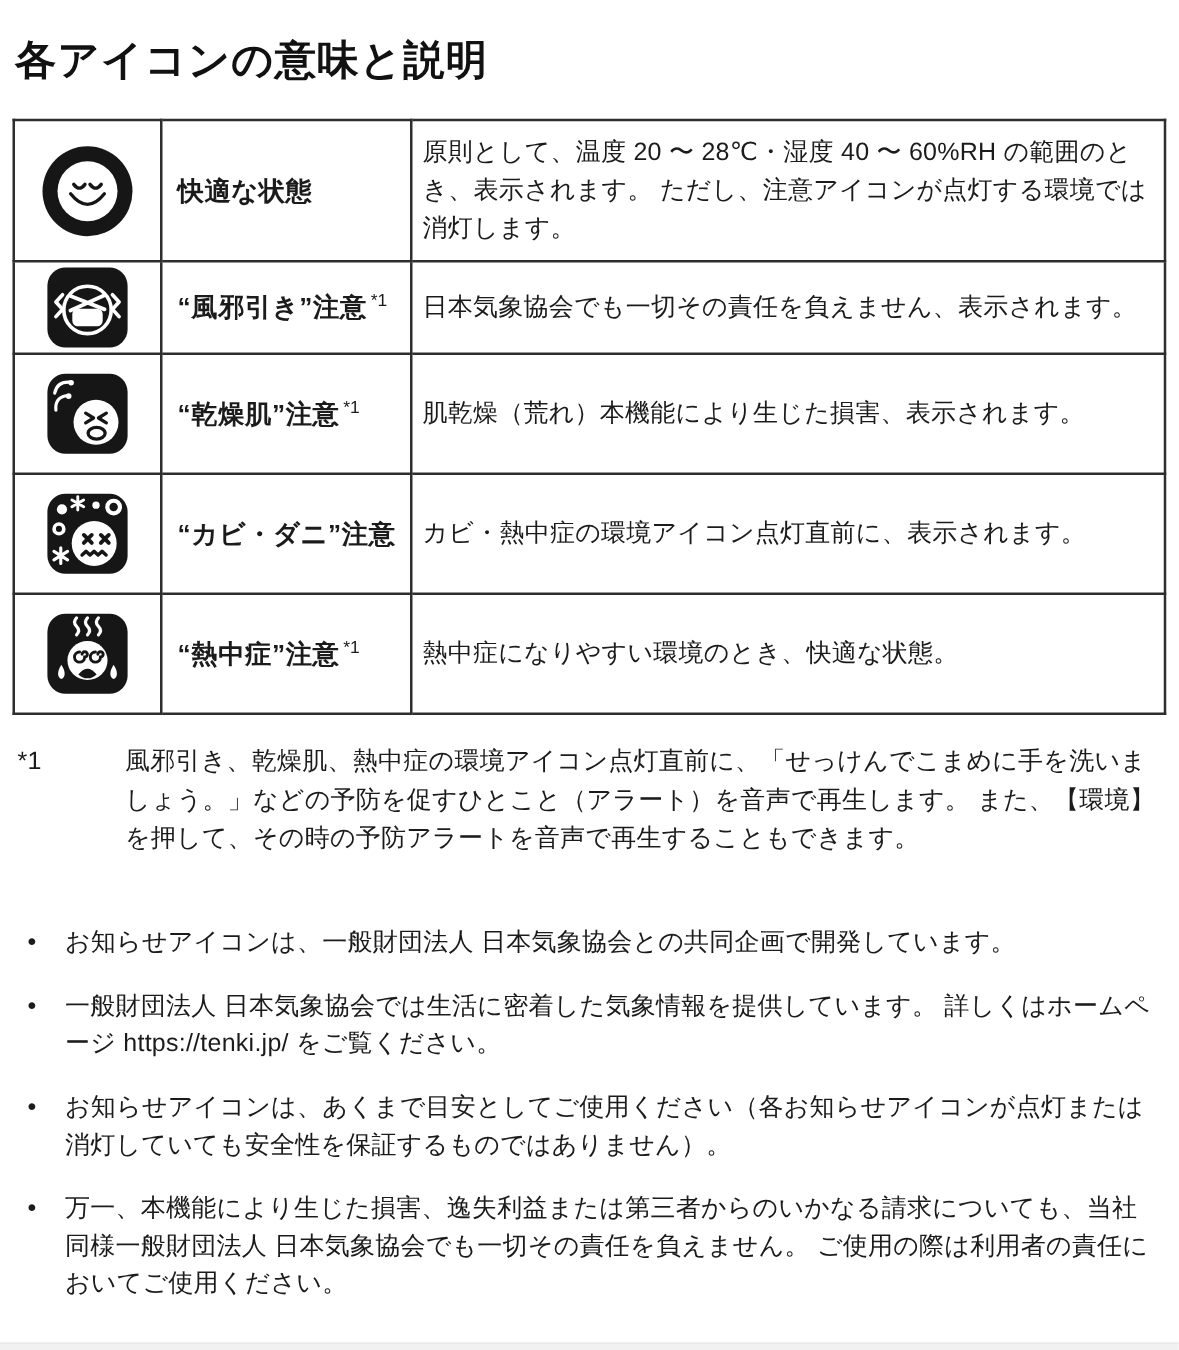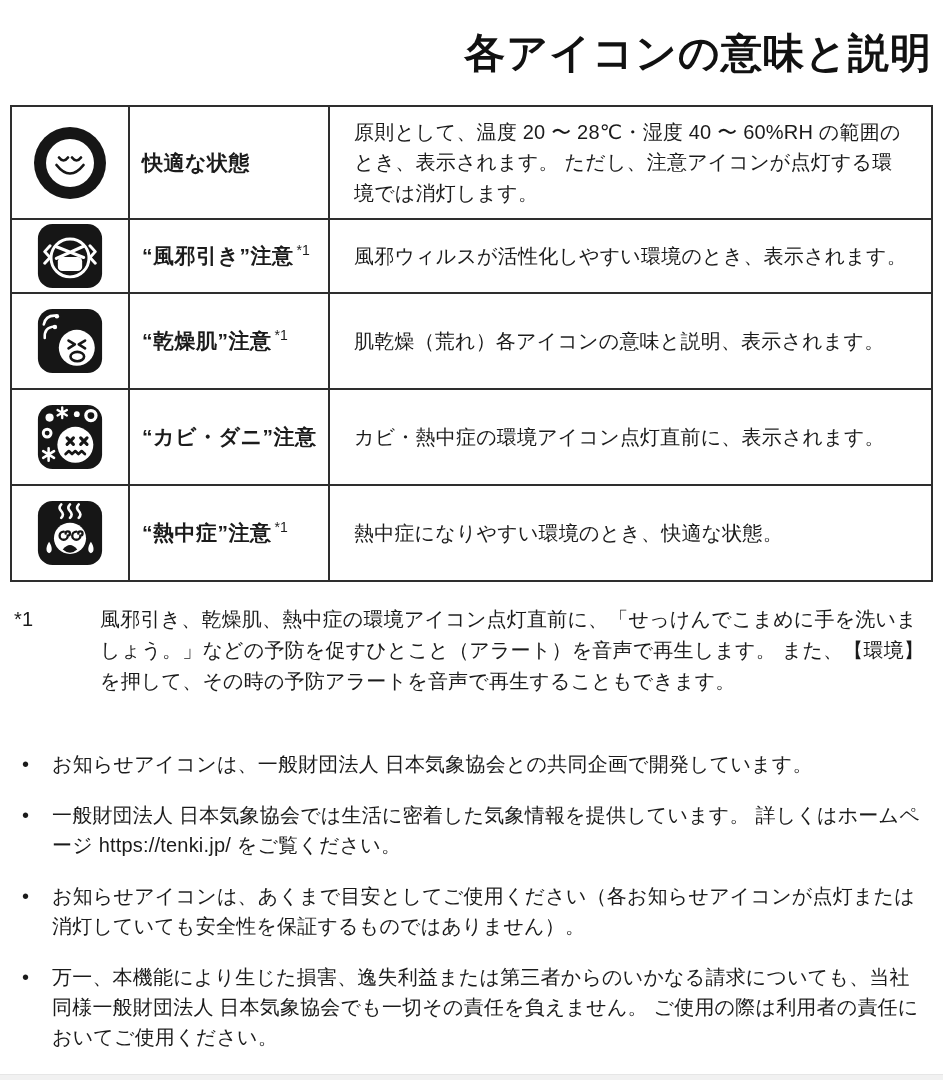--- a/index.html
+++ b/index.html
@@ -5,22 +5,22 @@
   html,body{margin:0;padding:0;background:#ffffff;}
   body{
     width:943px;height:1080px;position:relative;overflow:hidden;
     font-family:"Liberation Sans","DejaVu Sans",sans-serif;
     color:#1b1b1b;
     -webkit-font-smoothing:antialiased;
   }
   .page{padding:16px 11px 0 10px;}
 
   .page-title{
-    font-size:41px;font-weight:bold;letter-spacing:1px;
-    margin:10px 0 24px 2px;color:#111;text-align:right;
+    font-size:33px;font-weight:bold;letter-spacing:1px;
+    margin:10px 0 24px 2px;color:#111;
   }
 
   table.icon-table{
     border-collapse:collapse;width:921px;table-layout:fixed;
   }
   table.icon-table th,table.icon-table td{
     border:2px solid #2e2e2e;
   }
   col.c-icon{width:118px;}
   col.c-meaning{width:200px;}
@@ -31,21 +31,21 @@
   }
   td.icon-cell{text-align:center;vertical-align:middle;}
   td.meaning-cell{
     font-weight:bold;font-size:21px;padding:6px 6px 6px 12px;
     vertical-align:middle;letter-spacing:0.5px;
   }
   td.meaning-cell sup{
     font-weight:400;font-size:14px;letter-spacing:0;margin-left:3px;
   }
   td.desc-cell{
-    font-size:20px;line-height:1.52;padding:10px 24px;
+    font-size:20px;line-height:1.52;padding:10px 8px;
     vertical-align:middle;letter-spacing:0.2px;
   }
   tr.r-tall{height:112px;}
   tr.r-med{height:64px;}
   tr.r-std{height:96px;}
 
   .footnote{
     display:flex;margin:22px 0 0 4px;width:915px;
     font-size:20px;line-height:1.55;letter-spacing:0.2px;
   }
@@ -103,39 +103,39 @@
         <svg width="70" height="70" viewBox="0 0 72 72">
           <rect x="3" y="3" width="66" height="66" rx="15" fill="#161616"></rect>
           <circle cx="36" cy="38" r="19.5" fill="none" stroke="#ffffff" stroke-width="3"></circle>
           <path d="M22 26.5 L50 37.5 M50 26 L22 38.5" stroke="#ffffff" stroke-width="3.2" stroke-linecap="round"></path>
           <rect x="23.5" y="37" width="25" height="14.5" rx="4.5" fill="#ffffff"></rect>
           <path d="M15.5 25.5 l-5.5 6 l5.5 6 l-5.5 6" fill="none" stroke="#ffffff" stroke-width="3" stroke-linecap="round" stroke-linejoin="round"></path>
           <path d="M56.5 25.5 l5.5 6 l-5.5 6 l5.5 6" fill="none" stroke="#ffffff" stroke-width="3" stroke-linecap="round" stroke-linejoin="round"></path>
         </svg>
       </td>
       <td class="meaning-cell"><span>“風邪引き”注意</span><sup>*1</sup></td>
-      <td class="desc-cell">風邪ウィルスが活性化しやすい環境のとき、表示されます。</td>
+      <td class="desc-cell">日本気象協会でも一切その責任を負えません、表示されます。</td>
     </tr>
 
     <tr class="r-std">
       <td class="icon-cell">
         <svg width="70" height="70" viewBox="0 0 72 72">
           <rect x="3" y="3" width="66" height="66" rx="15" fill="#161616"></rect>
           <path d="M9 19 q2 -10 13 -9" fill="none" stroke="#ffffff" stroke-width="2.6" stroke-linecap="round"></path>
           <circle cx="22.5" cy="10.5" r="2.3" fill="#ffffff"></circle>
           <path d="M10 33 q-1 -11 10 -12" fill="none" stroke="#ffffff" stroke-width="2.6" stroke-linecap="round"></path>
           <circle cx="20.5" cy="21.5" r="2.3" fill="#ffffff"></circle>
           <circle cx="43" cy="43" r="18.5" fill="#ffffff"></circle>
           <path d="M34.5 35.5 l6.5 4 l-6.5 4" fill="none" stroke="#161616" stroke-width="2.7" stroke-linecap="round" stroke-linejoin="round"></path>
           <path d="M51.5 35.5 l-6.5 4 l6.5 4" fill="none" stroke="#161616" stroke-width="2.7" stroke-linecap="round" stroke-linejoin="round"></path>
           <ellipse cx="43.5" cy="52" rx="7" ry="4.8" fill="none" stroke="#161616" stroke-width="2.7"></ellipse>
         </svg>
       </td>
       <td class="meaning-cell"><span>“乾燥肌”注意</span><sup>*1</sup></td>
-      <td class="desc-cell">肌乾燥（荒れ）各アイコンの意味と説明、表示されます。</td>
+      <td class="desc-cell">肌乾燥（荒れ）本機能により生じた損害、表示されます。</td>
     </tr>
 
     <tr class="r-std">
       <td class="icon-cell">
         <svg width="70" height="70" viewBox="0 0 72 72">
           <rect x="3" y="3" width="66" height="66" rx="15" fill="#161616"></rect>
           <circle cx="41.5" cy="44" r="18.5" fill="#ffffff"></circle>
           <path d="M33 37 l6.5 6.5 M39.5 37 l-6.5 6.5" stroke="#161616" stroke-width="3.2" stroke-linecap="round"></path>
           <path d="M47 37 l6.5 6.5 M53.5 37 l-6.5 6.5" stroke="#161616" stroke-width="3.2" stroke-linecap="round"></path>
           <path d="M31.5 53.5 l3.3 -3 l3.3 3 l3.3 -3 l3.3 3 l3.3 -3 l3.3 3" fill="none" stroke="#161616" stroke-width="2.8" stroke-linejoin="round" stroke-linecap="round"></path>

